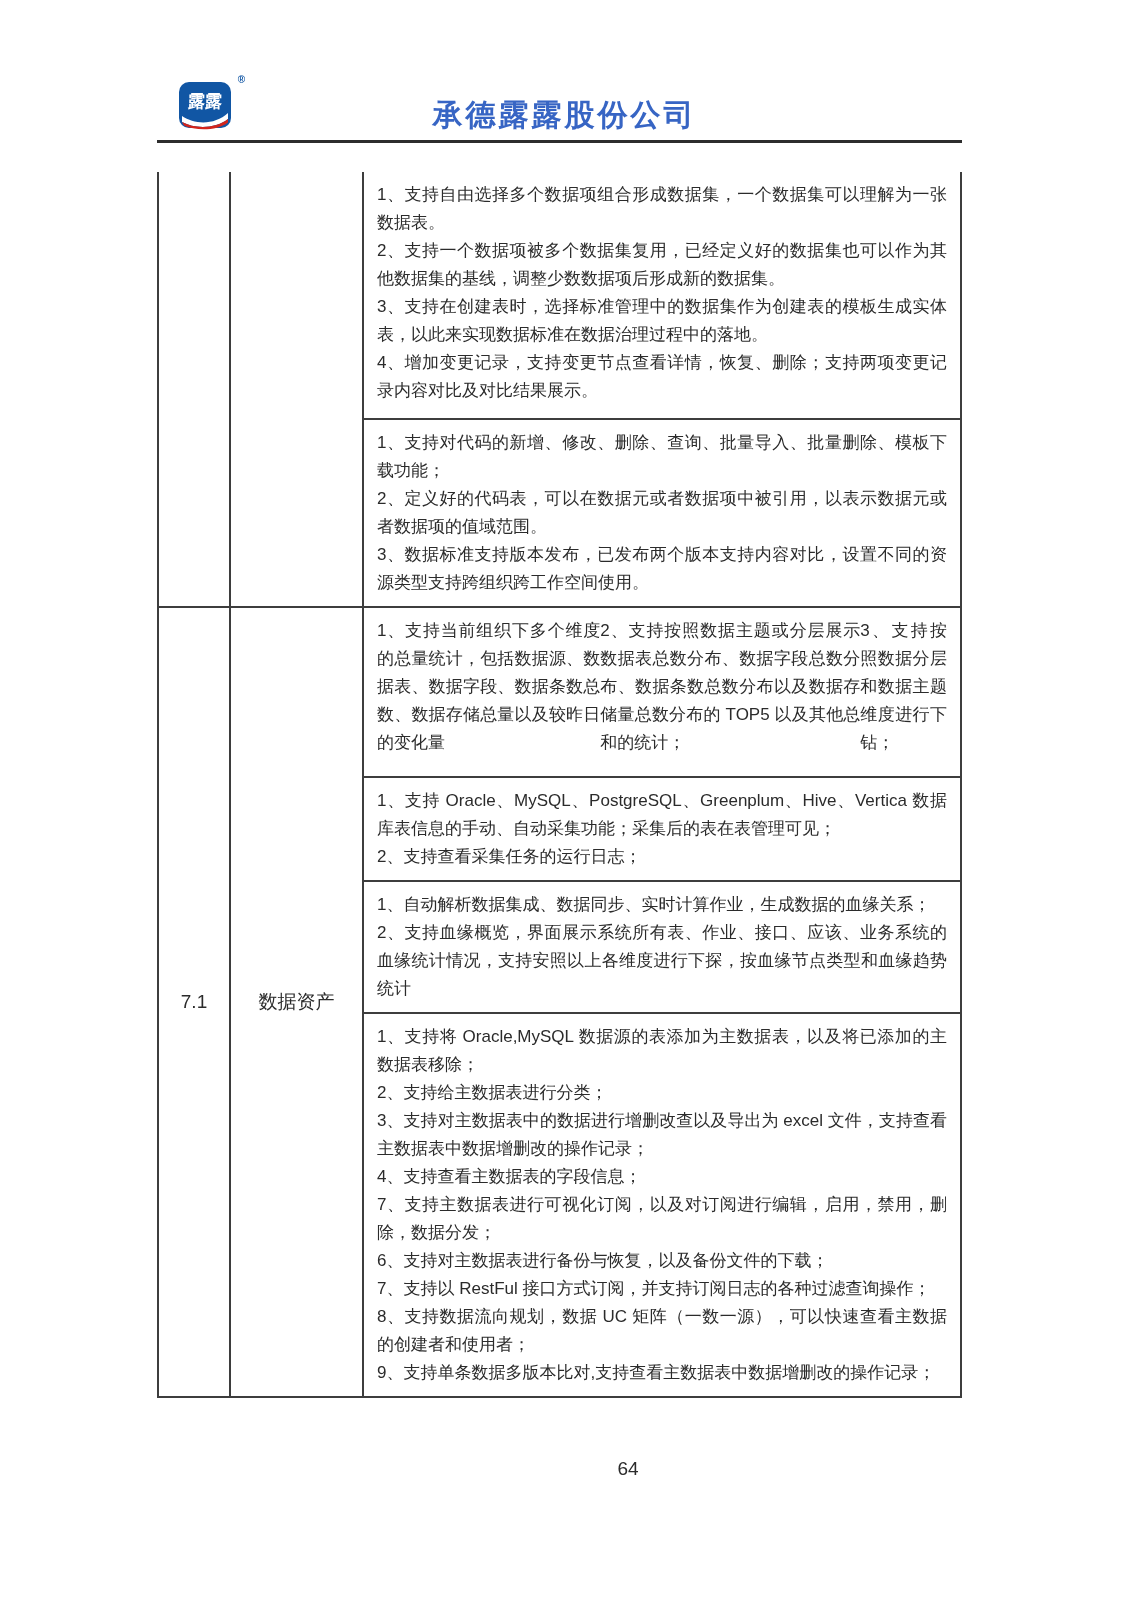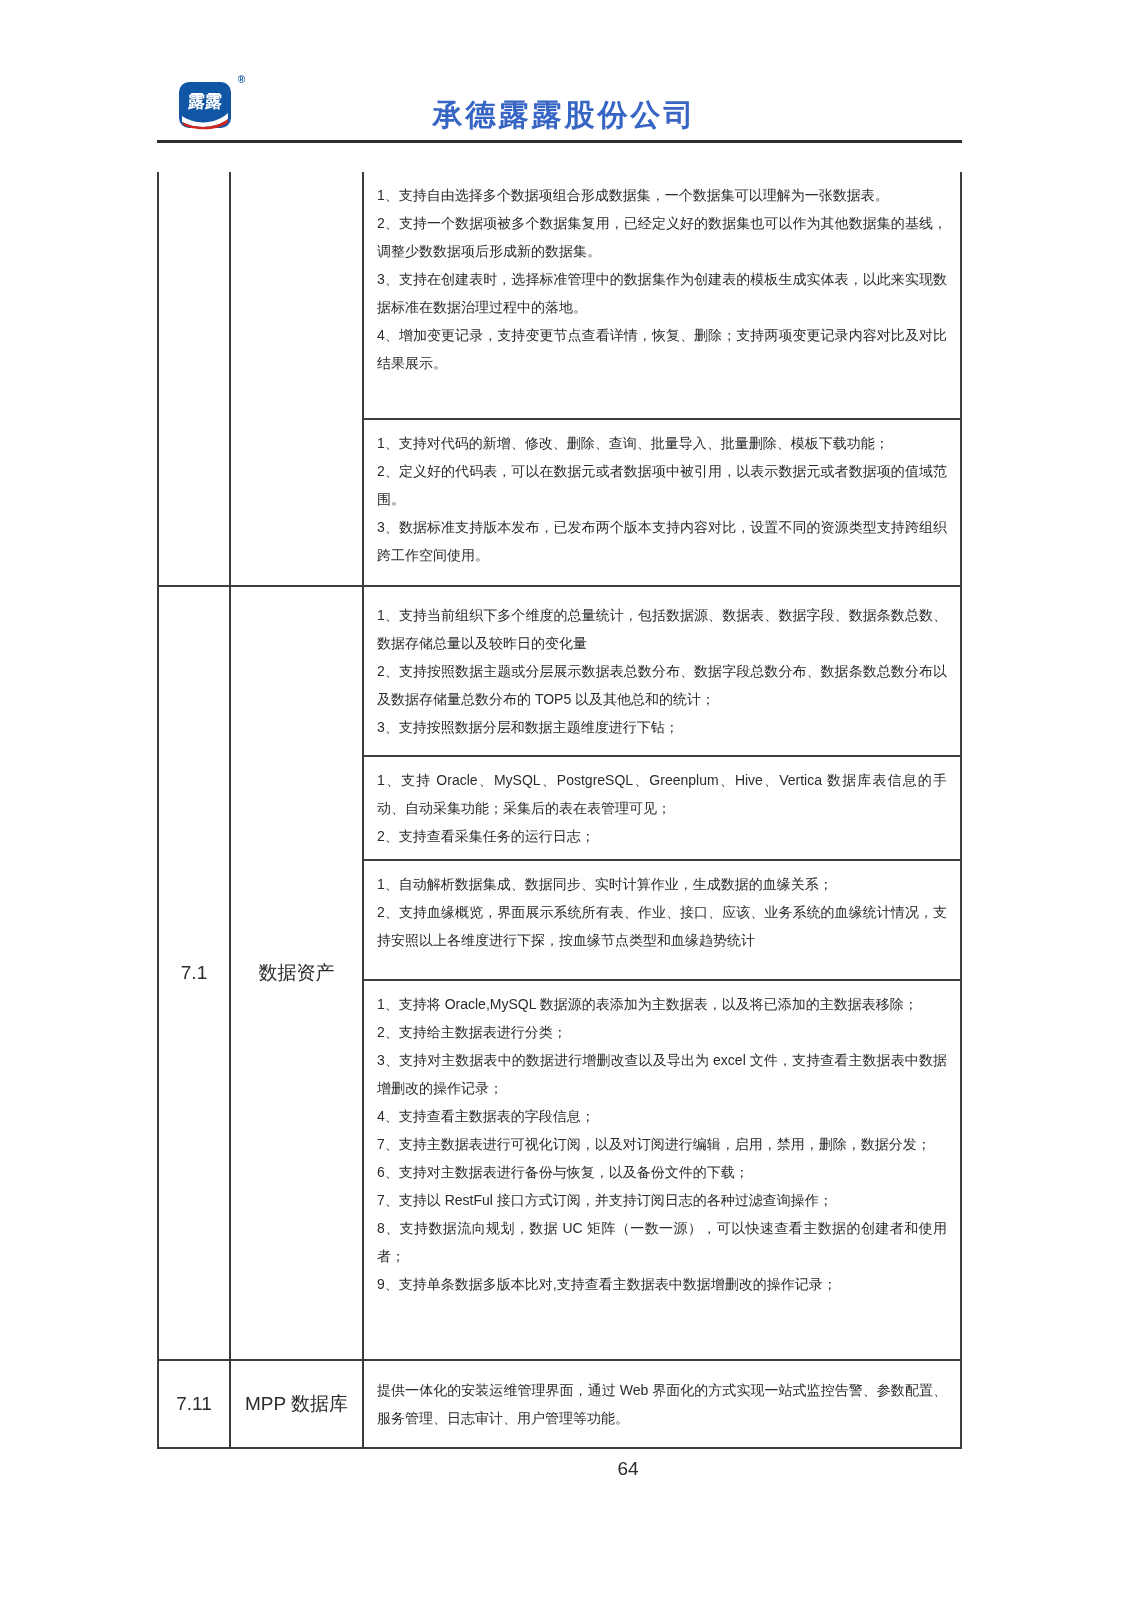--- a/index.html
+++ b/index.html
@@ -23,24 +23,24 @@
     font-size:30px;font-weight:bold;color:var(--title-blue);letter-spacing:3px;}
 
   
   .req-table{margin-top:29px;border-left:2px solid var(--line);border-right:2px solid var(--line);border-bottom:2px solid var(--line);}
   .section{display:grid;grid-template-columns:72px 133px 1fr;}
   .section + .section{border-top:2px solid var(--line);}
   .cell-id,.cell-cat{border-right:2px solid var(--line);display:flex;align-items:center;justify-content:center;
     font-size:19px;color:var(--text);white-space:nowrap;}
   .cell-stack > .cell{padding:9px 13px;}
   .cell-stack > .cell + .cell{border-top:2px solid var(--line);}
-  .spec{font-size:14px;line-height:28px;text-align:justify;color:var(--text);}
+  .spec{font-size:17px;line-height:28px;text-align:justify;color:var(--text);}
   .cell-a1{min-height:246px;}
   .cell-a2{min-height:167px;}
-  .cell-b1{min-height:168px;display:flex;flex-direction:column;justify-content:center;}
+  .cell-b1{min-height:168px;display:flex;justify-content:center;}
   .cell-b2{min-height:100px;display:flex;flex-direction:column;justify-content:flex-start;}
   .cell-b3{min-height:120px;}
   .cell-b4{min-height:380px;}
   .cell-c1{min-height:86px;display:flex;flex-direction:column;justify-content:center;}
 
   
   .footer{position:absolute;left:157px;width:942px;top:1458px;text-align:center;}
   .page-number{font-size:19px;color:var(--text);}
 </style>
 </head>
@@ -106,29 +106,20 @@
             <p class="spec">4、支持查看主数据表的字段信息；</p>
             <p class="spec">7、支持主数据表进行可视化订阅，以及对订阅进行编辑，启用，禁用，删除，数据分发；</p>
             <p class="spec">6、支持对主数据表进行备份与恢复，以及备份文件的下载；</p>
             <p class="spec">7、支持以 RestFul 接口方式订阅，并支持订阅日志的各种过滤查询操作；</p>
             <p class="spec">8、支持数据流向规划，数据 UC 矩阵（一数一源），可以快速查看主数据的创建者和使用者；</p>
             <p class="spec">9、支持单条数据多版本比对,支持查看主数据表中数据增删改的操作记录；</p>
           </div>
         </div>
       </div>
 
-      <div class="section">
-        <div class="cell-id">7.11</div>
-        <div class="cell-cat">MPP 数据库</div>
-        <div class="cell-stack">
-          <div class="cell cell-c1">
-            <p class="spec">提供一体化的安装运维管理界面，通过 Web 界面化的方式实现一站式监控告警、参数配置、服务管理、日志审计、用户管理等功能。</p>
-          </div>
-        </div>
-      </div>
 
     </div>
   </div>
 
   <div class="footer">
     <span class="page-number">64</span>
   </div>
 </div>
 
 </body></html>

